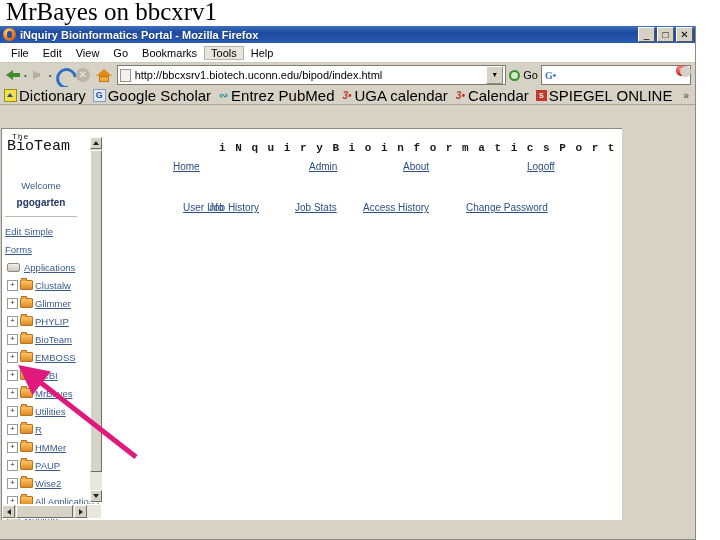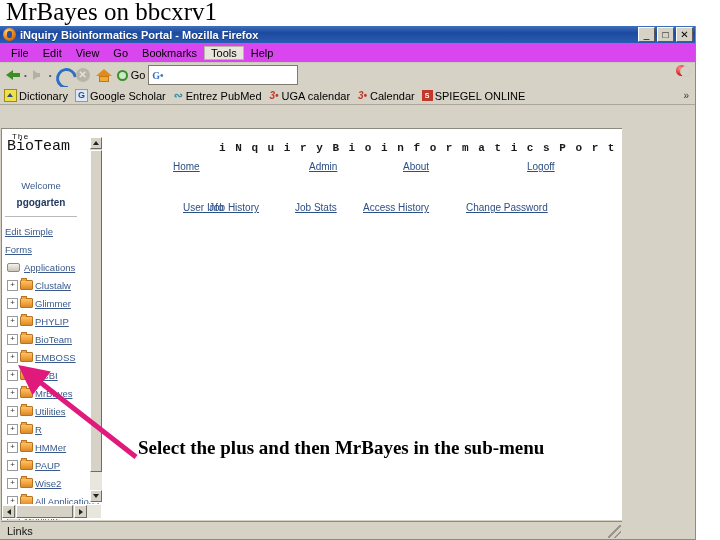--- a/index.html
+++ b/index.html
@@ -49,21 +49,21 @@
   .tb-btn{
     width:15px;height:13px;background:#d6d2c6;
     border:1px solid #5a5a5a;border-top-color:#fff;border-left-color:#fff;
     font-size:9px;line-height:11px;text-align:center;color:#000;
     font-family:"Liberation Sans",sans-serif;position:relative;
   }
   .tb-btn .g{position:absolute;left:0;right:0;top:0;bottom:0;display:flex;align-items:center;justify-content:center;font-size:10px;}
 
   
   .menubar{
-    height:19px;background:#d946ef;display:flex;align-items:center;
+    height:19px;background:#ffffff;display:flex;align-items:center;
     padding-left:4px;border-bottom:1px solid #cbc7bb;
   }
   .menu-item{
     font-size:11px;color:#000;padding:1px 7px;white-space:nowrap;
   }
   .menu-item.hl{background:#e8e5dc;border:1px solid #b9b5a9;padding:0px 6px;}
   .menu-dot{
     position:absolute;right:8px;top:22px;width:11px;height:11px;border-radius:50%;
     background:radial-gradient(circle at 35% 30%,#ff8f8f 0%,#d03030 55%,#8c1111 100%);
   }
@@ -128,21 +128,21 @@
   .search-g{
     font-size:10px;color:#3b6fbf;font-weight:bold;font-family:"Liberation Serif",serif;
   }
 
   
   .bkbar{
     height:17px;background:#d6d2c6;display:flex;align-items:center;
     padding-left:4px;border-bottom:1px solid #aaa69b;position:relative;
   }
   .bk{display:flex;align-items:center;margin-right:7px;white-space:nowrap;}
-  .bk-label{font-size:11px;color:#000;margin-left:2px;}
+  .bk-label{font-size:15px;color:#000;margin-left:2px;}
   .bki{width:11px;height:11px;flex:none;}
   .bki-dict{background:#f2e04a;border:1px solid #9c8f10;position:relative;}
   .bki-dict:after{content:"";position:absolute;left:2px;top:3px;width:0;height:0;border-left:3px solid transparent;border-right:3px solid transparent;border-bottom:4px solid #2a4d8f;}
   .bki-gs{background:#dfe8f5;border:1px solid #7e9cc4;color:#2a4d8f;font-size:9px;line-height:10px;text-align:center;font-weight:bold;}
   .bki-pm{color:#3b8fa8;font-size:11px;line-height:11px;text-align:center;font-weight:bold;}
   .bki-uga{color:#c0392b;font-size:10px;line-height:11px;text-align:center;font-weight:bold;font-style:italic;}
   .bki-sp{background:#c0392b;color:#fff;font-size:7px;line-height:11px;text-align:center;font-weight:bold;}
   .bk-more{position:absolute;right:6px;font-size:10px;color:#333;}
 
   
@@ -317,20 +317,25 @@
       <div class="nav-btn">
           <div class="ico-reload"></div>
         </div>
       <div class="nav-btn">
           <div class="ico-stop">✕</div>
         </div>
       <div class="nav-btn">
           <div class="ico-home"></div>
         </div>
 
+      <div class="urlbox">
+        <div class="url-fav"></div>
+        <div class="url-text">http://bbcxsrv1.biotech.uconn.edu/bipod/index.html</div>
+        <div class="url-drop">▼</div>
+      </div>
 
       <div class="gobtn">
         <div class="go-circle"></div>
         <div class="go-label">Go</div>
       </div>
 
       <div class="searchbox">
         <span class="search-g">G•</span>
         <input style="border: 0px; outline: 0px; width: 100%; font-size: 11px; font-family: &quot;Liberation Sans&quot;, sans-serif;" placeholder="">
       </div>
@@ -485,29 +490,24 @@
       <a class="toplink" style="left:526px;top:33px;">Logoff</a>
 
       <a class="sublink" style="left:138px;margin-left:44px;">User Info</a>
       <a class="sublink" style="left:208px;text-align:right;">Job History</a>
       <a class="sublink" style="left:294px;">Job Stats</a>
       <a class="sublink" style="left:362px;">Access History</a>
       <a class="sublink" style="left:465px;">Change Password</a>
     </div>
     <div class="viewport-border"></div>
 
-    <div class="statusbar">
-      <div class="status-text">Links</div>
-      <div class="resize-grip"></div>
-    </div>
   </div>
 
   <svg class="arrow-svg" viewBox="0 0 720 540">
     <defs>
       <marker id="ah" markerWidth="6" markerHeight="6" refX="5" refY="3" orient="auto">
         <polygon points="0,0 6,3 0,6" fill="#e0197d"></polygon>
       </marker>
     </defs>
     <line id="arrowline" x1="136" y1="457" x2="22" y2="368" stroke="#e0197d" stroke-width="5" marker-end="url(#ah)"></line>
   </svg>
 
-  <div class="caption">Select the plus and then MrBayes in the sub-menu</div>
 </div>
 
 </body></html>

